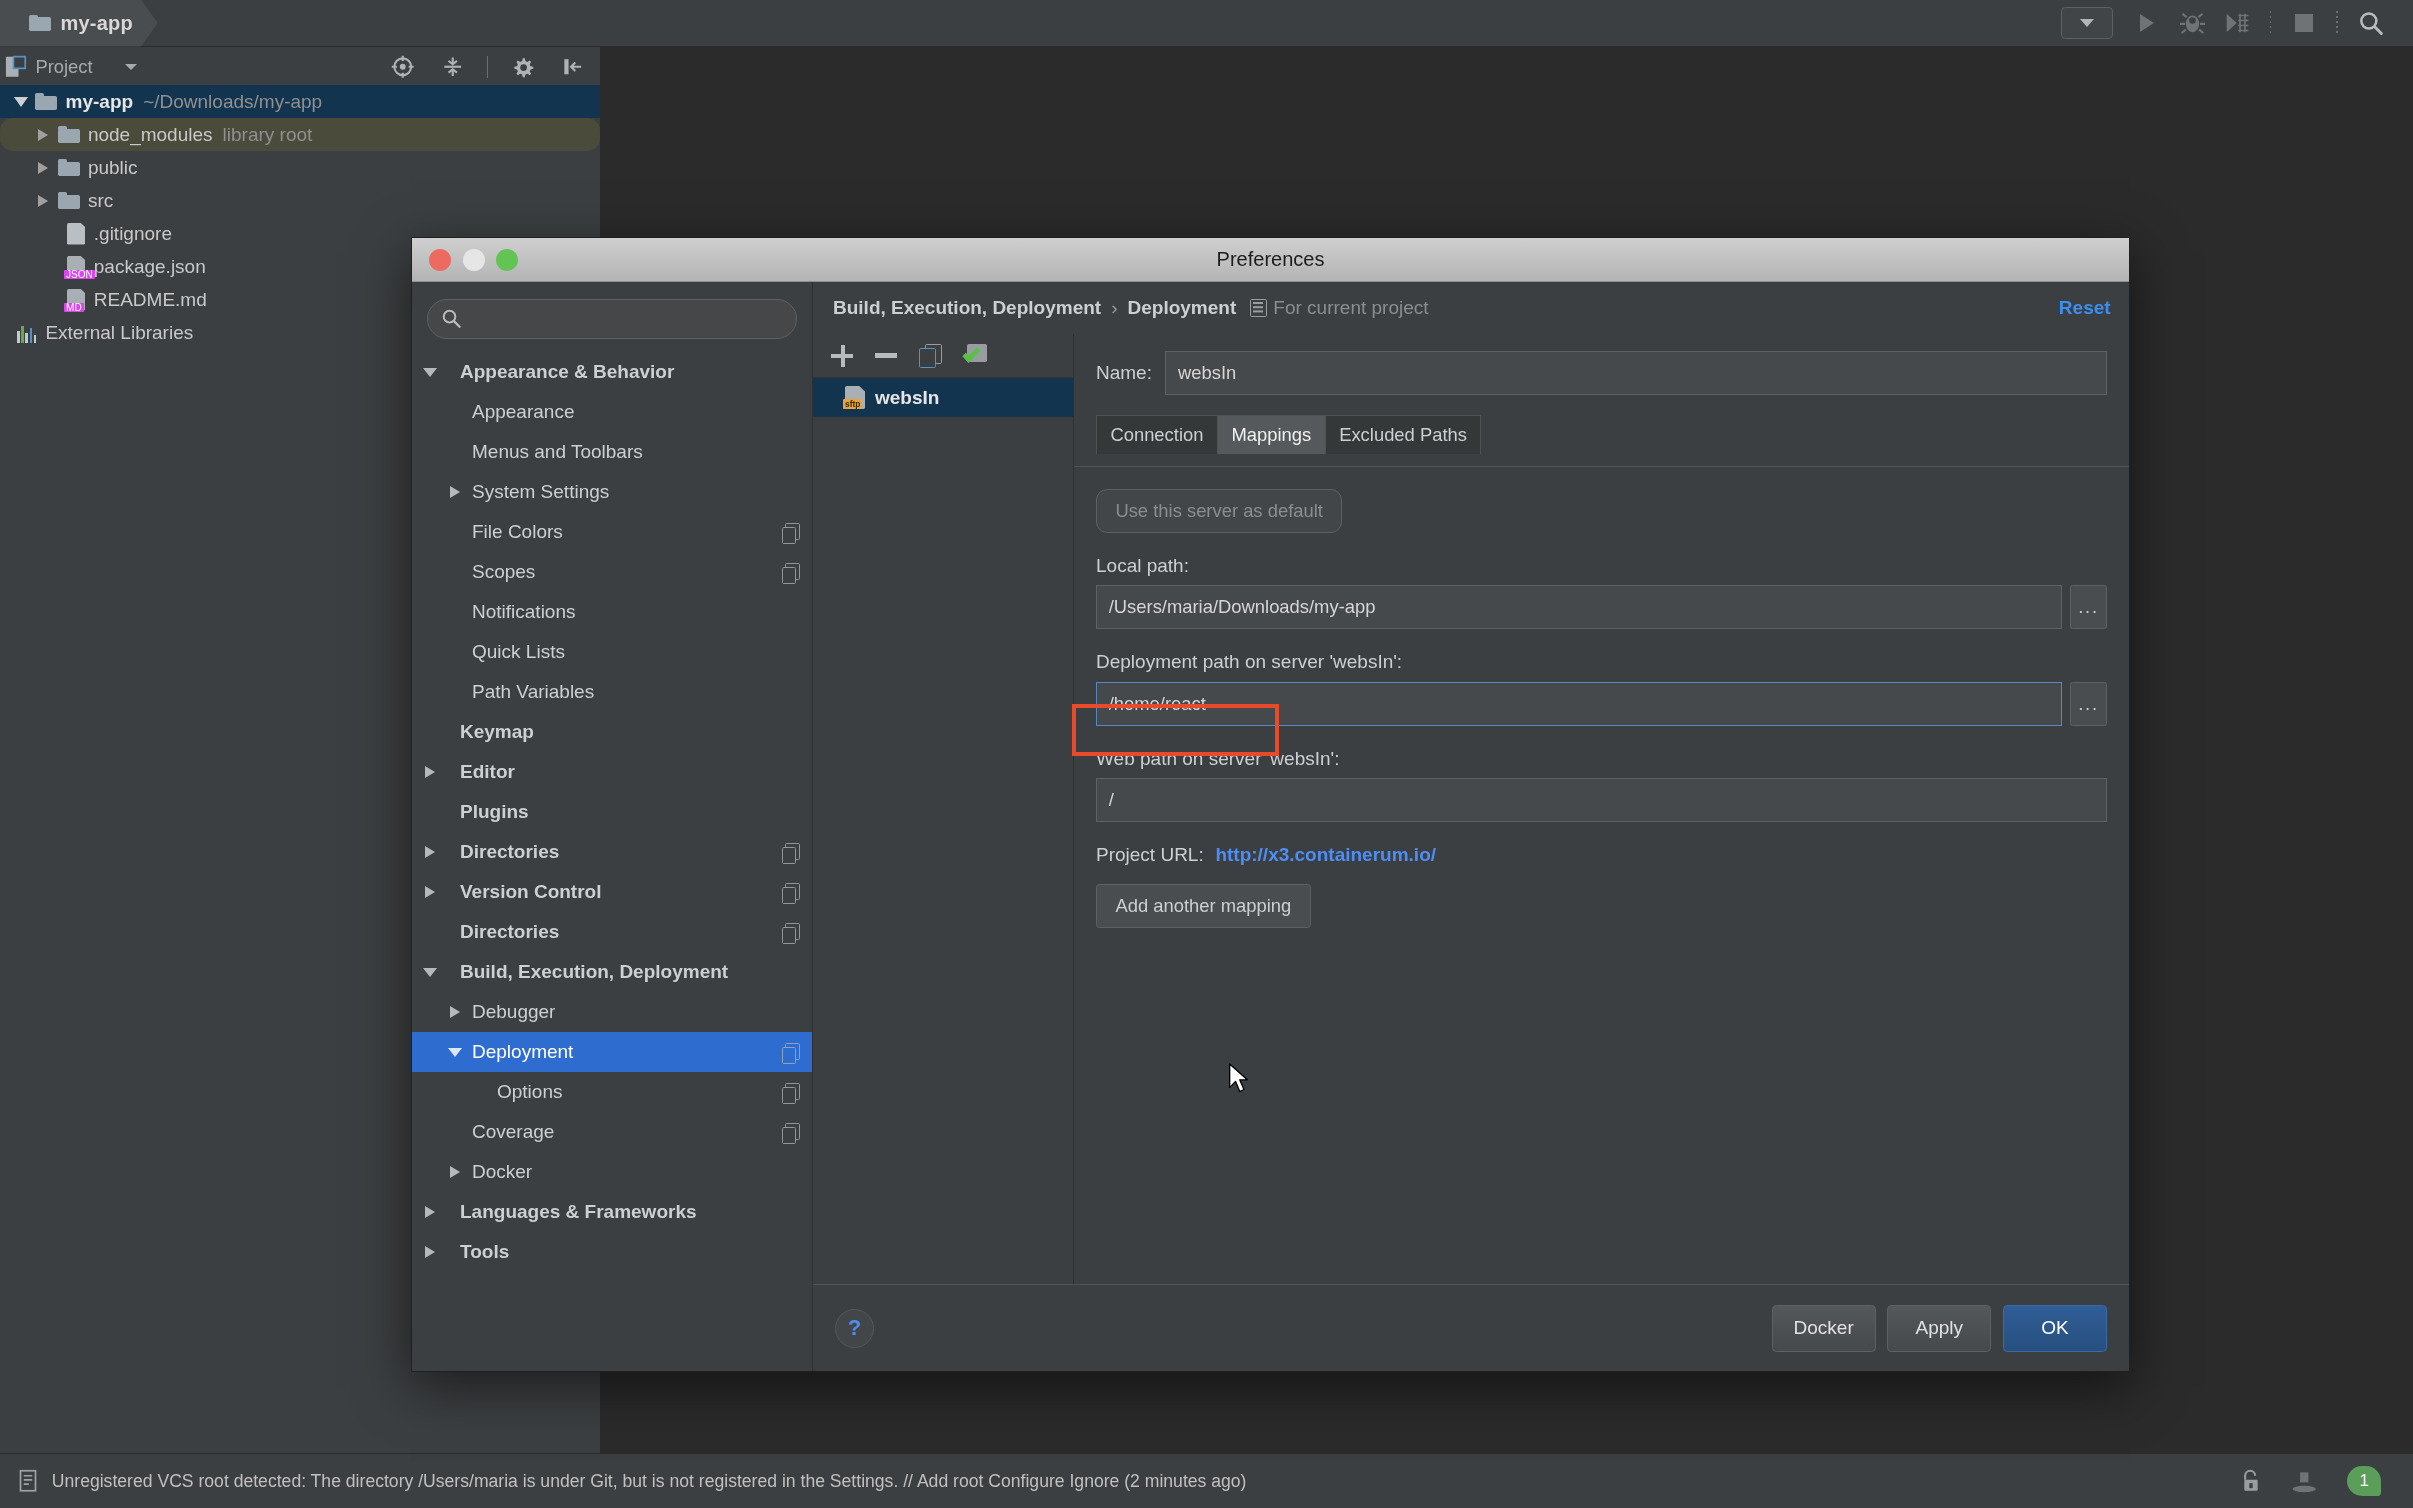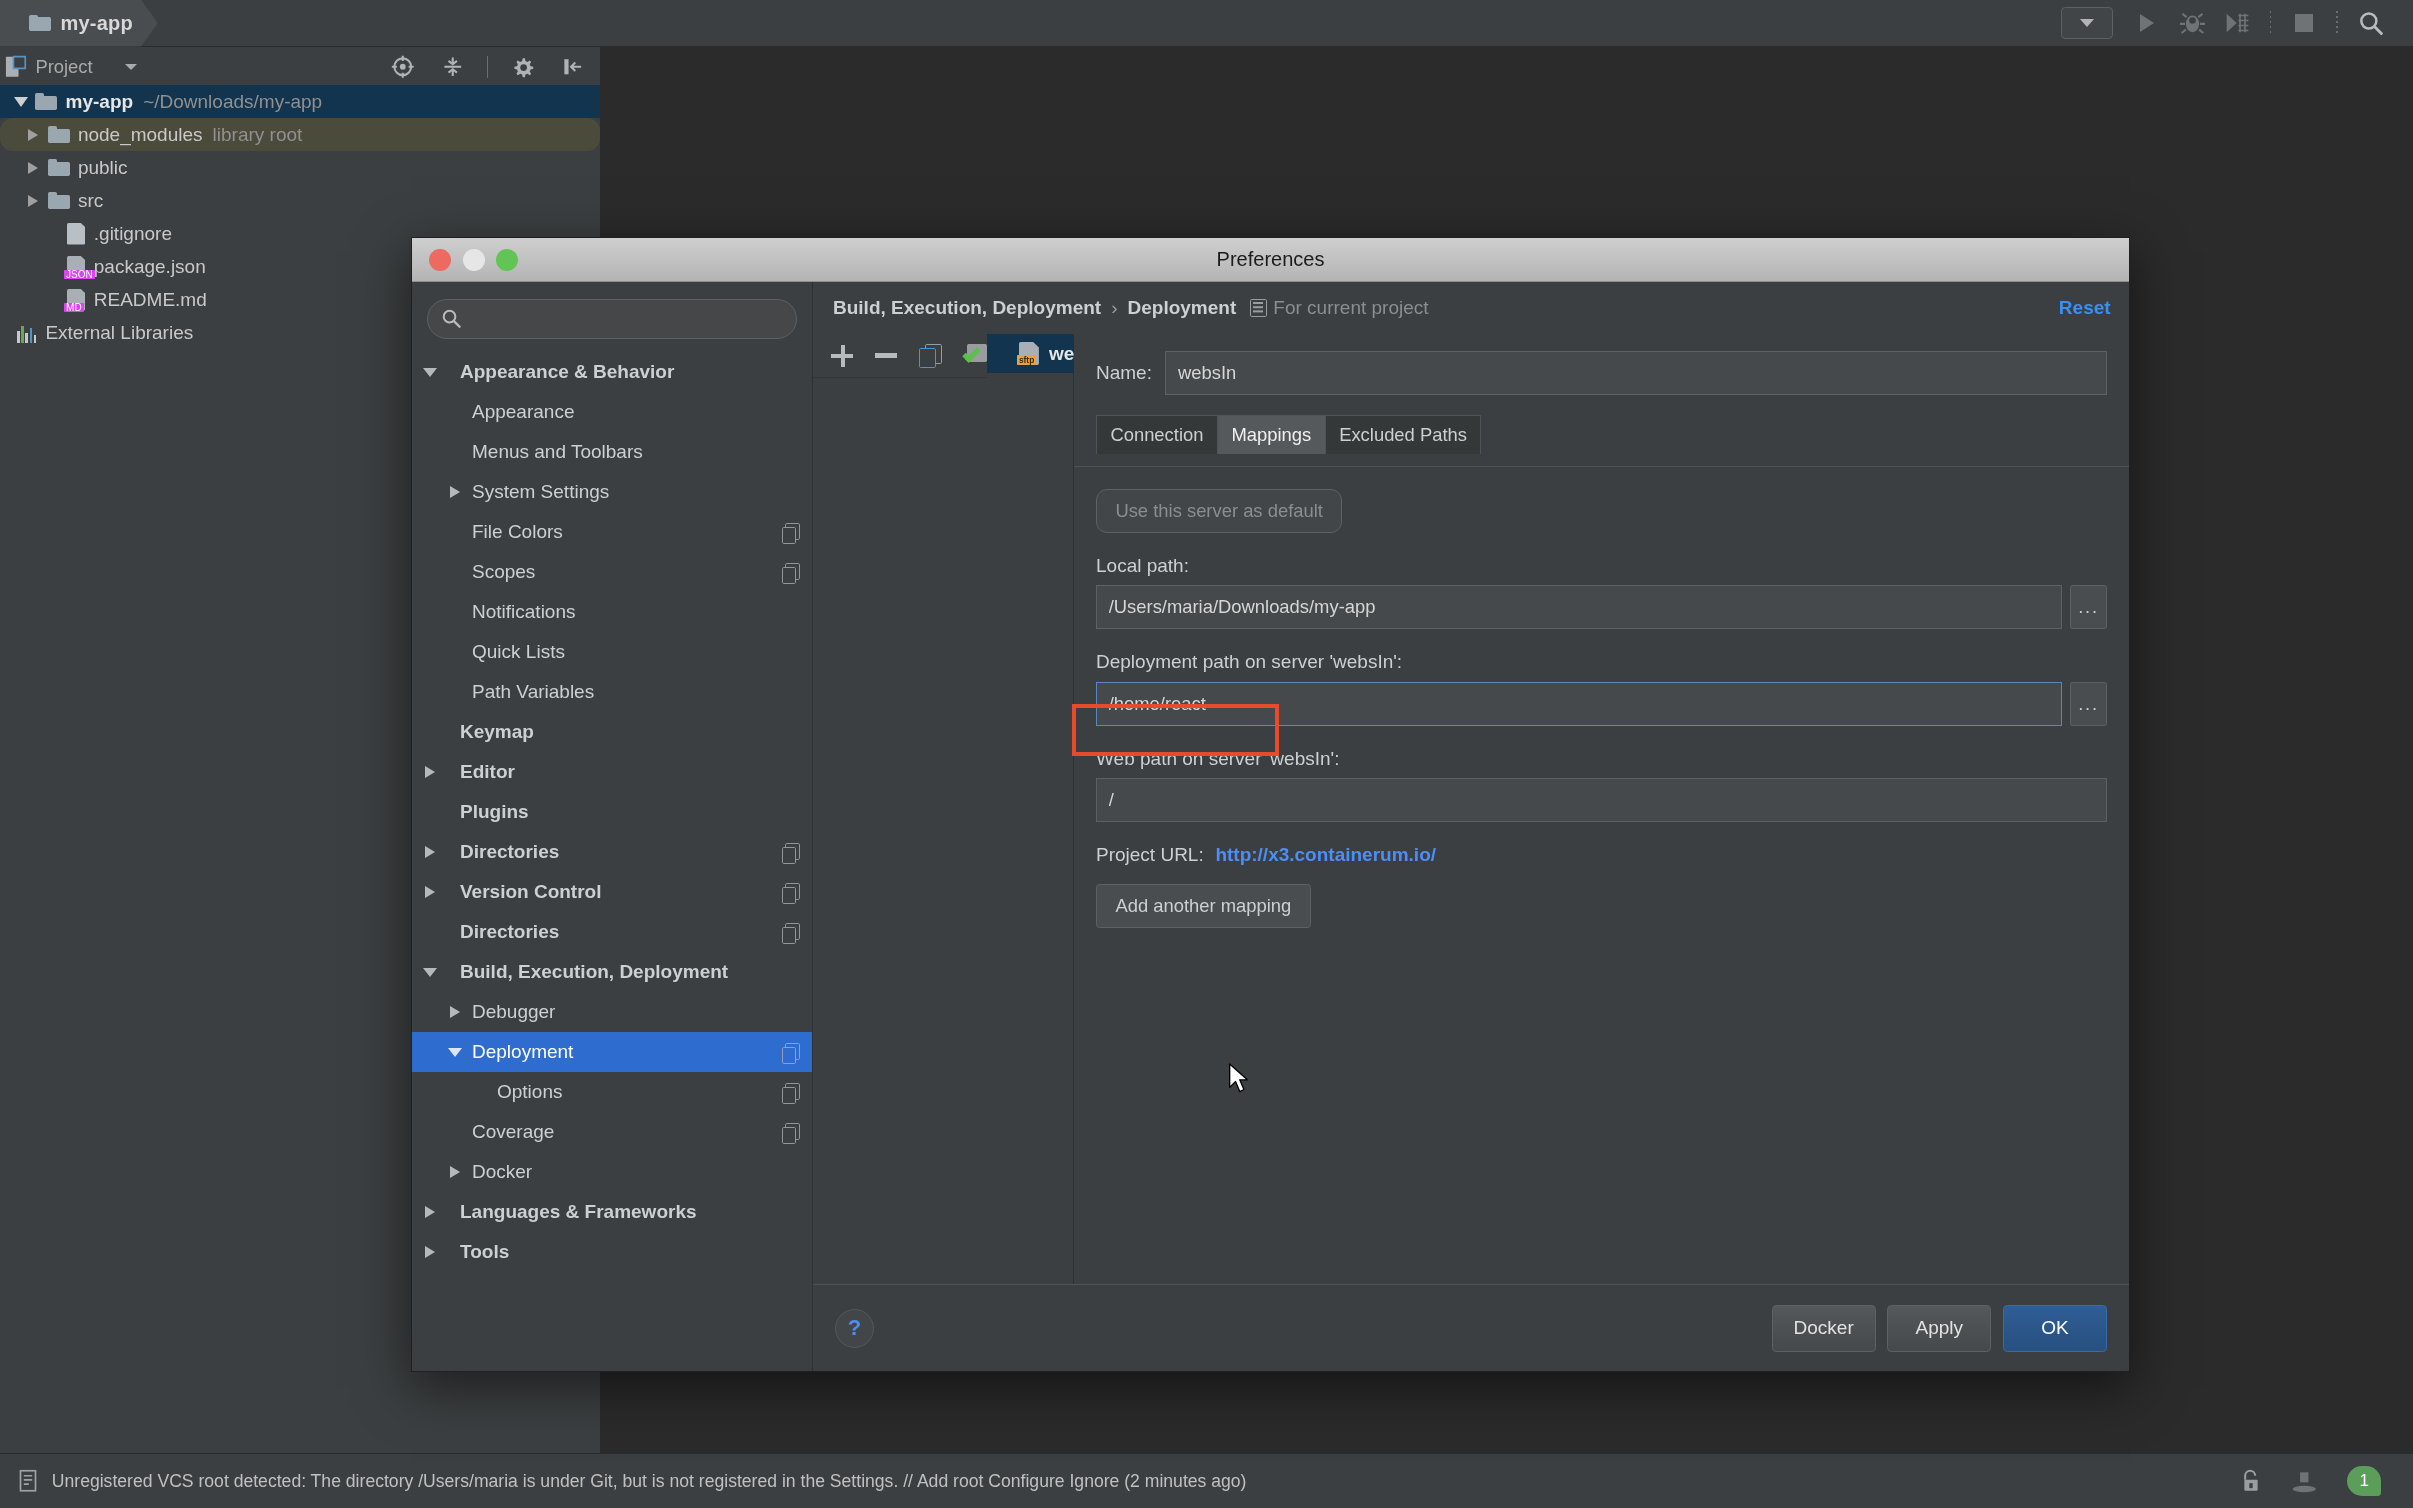--- a/index.html
+++ b/index.html
@@ -82,21 +82,21 @@
   .tree-row .sub { color: #909090; margin-left: 10px; font-weight: normal; }
   .file-ico { width: 18.4px; height: 22px; position: relative; flex:none; margin-right: 8.4px; }
   .file-ico .pg { position:absolute; inset:0; background:#a8b0b6; border-radius:1.7px;
     clip-path: polygon(0 0, 72% 0, 100% 22%, 100% 100%, 0 100%); }
   .file-ico .tag { position:absolute; left:-3.4px; bottom:-1.7px; font-size:10px; line-height:9.2px;
     background:#d946ef; color:#fff; padding:0 2.5px; border-radius:0.8px; font-family:"Liberation Sans",sans-serif; }
   .file-ico.txt .pg { background:#b9c0c5; }
   .ext-lib-ico { width:20px;height:20px;display:flex;align-items:flex-end;gap:1.7px;margin-right:8.4px;flex:none;}
   .ext-lib-ico i { width:2.5px; display:block; }
   .indent-1 { padding-left: 6.7px; }
-  .indent-2 { padding-left: 19px; border-radius: 13px; }
+  .indent-2 { padding-left: 29px; border-radius: 13px; }
   .indent-3 { padding-left: 67px; }
 
   
   .editor-bg {
     position: absolute; left: 600px; top: 47px; right: 0; bottom: 55px;
     background: #2b2b2b;
   }
 
   
   .statusbar {
@@ -168,21 +168,21 @@
   }
   .crumb-b { font-weight: bold; }
   .crumb-sep { margin: 0 10px; color:#9a9d9f; }
   .crumb-dim { color:#8b8e90; margin-left: 6.7px; }
   .crumb-proj-ico { width:17px;height:18.4px;border:1.7px solid #9a9d9f;border-radius:1.7px;margin-left:13.4px;flex:none;position:relative;}
   .crumb-proj-ico::after{content:'';position:absolute;left:2.5px;top:2.5px;right:2.5px;height:1.7px;background:#9a9d9f;box-shadow:0 4.2px 0 #9a9d9f,0 8.4px 0 #9a9d9f;}
   .reset-link { margin-left:auto; color:#3b8ff0; font-size:19px; font-weight:bold; }
 
   .panes { flex:1; display:flex; min-height:0; }
   .servers-pane { width: 261px; flex:none; background:#3c3f41; border-right:0.8px solid #2e3133;
-    display:flex; flex-direction:row; }
+    display:flex; flex-direction:column; }
   .srv-toolbar { height: 44px; flex:none; display:flex; align-items:center; gap: 22px; padding-left: 18.4px;
     border-bottom:0.8px solid #333639; }
   .plus-ico { width:22px;height:22px;position:relative; }
   .plus-ico::before{content:'';position:absolute;left:0;top:9.2px;width:22px;height:4.2px;background:#b8bbbd;}
   .plus-ico::after{content:'';position:absolute;left:9.2px;top:0;width:4.2px;height:22px;background:#b8bbbd;}
   .minus-ico { width:22px;height:4.2px;background:#b8bbbd; }
   .copy2-ico { width:22px;height:23.5px;position:relative; }
   .copy2-ico::before{content:'';position:absolute;left:5.9px;top:0;width:15px;height:18.4px;border:1.7px solid #9a9d9f;border-radius:1.7px;}
   .copy2-ico::after{content:'';position:absolute;left:0;top:4.2px;width:15px;height:18.4px;border:1.7px solid #5394c4;border-radius:1.7px;background:#3c3f41;}
   .check-ico { width:23.5px;height:23.5px;position:relative; }

